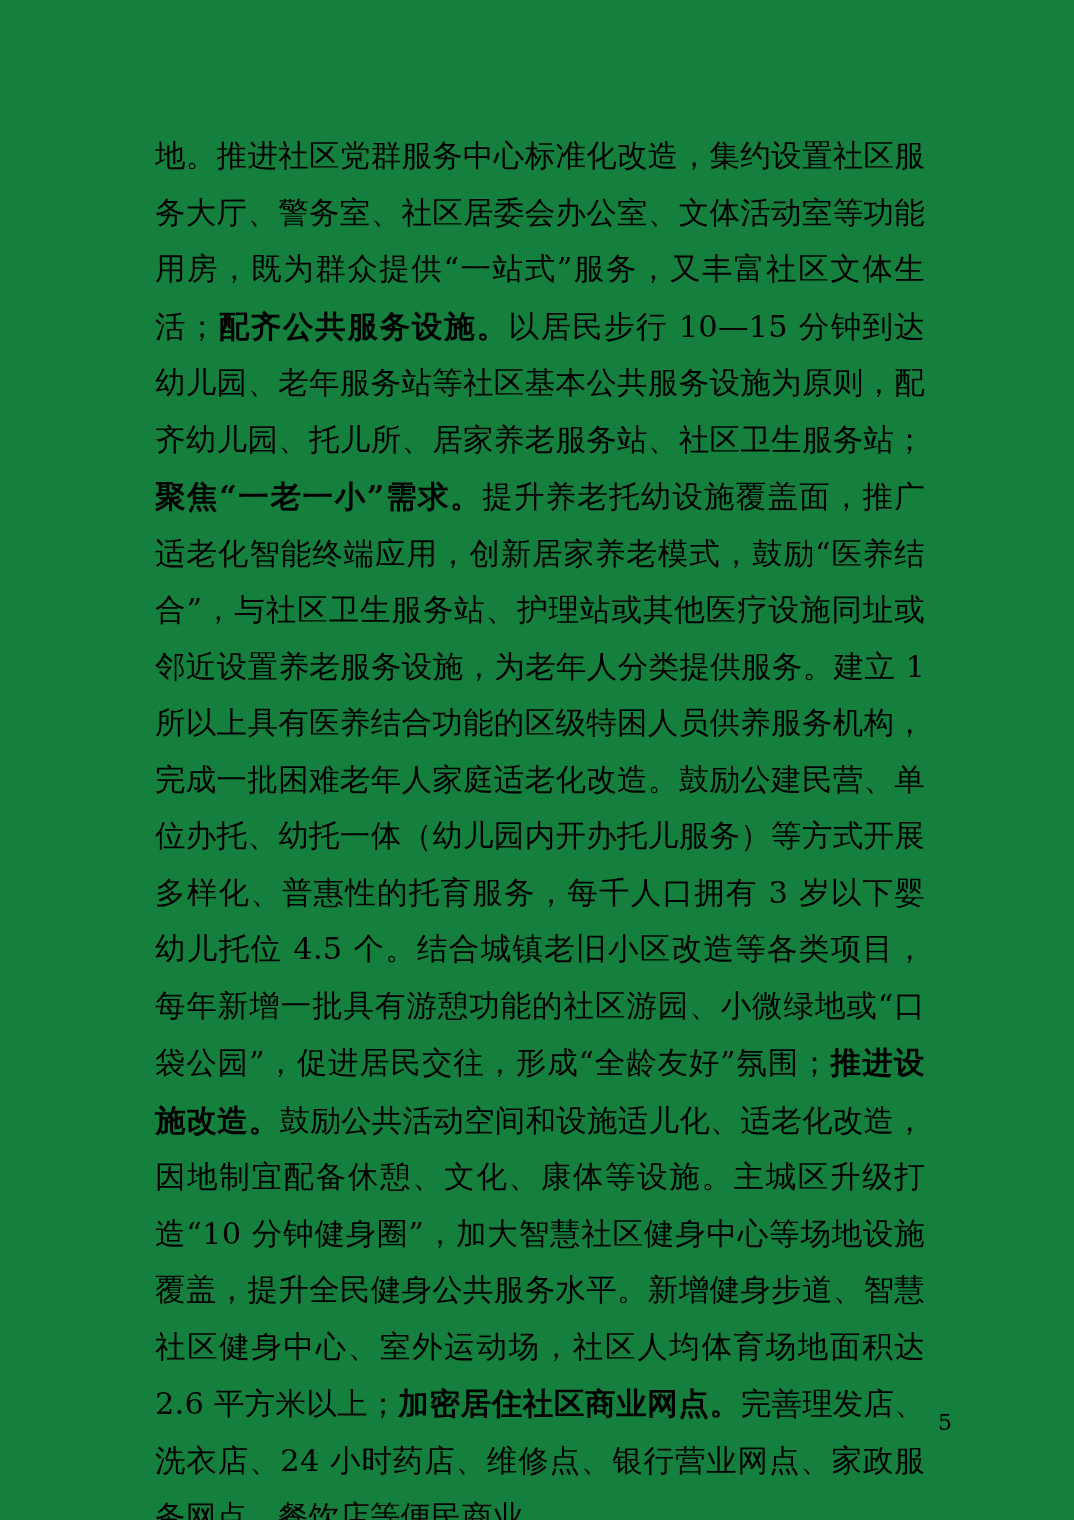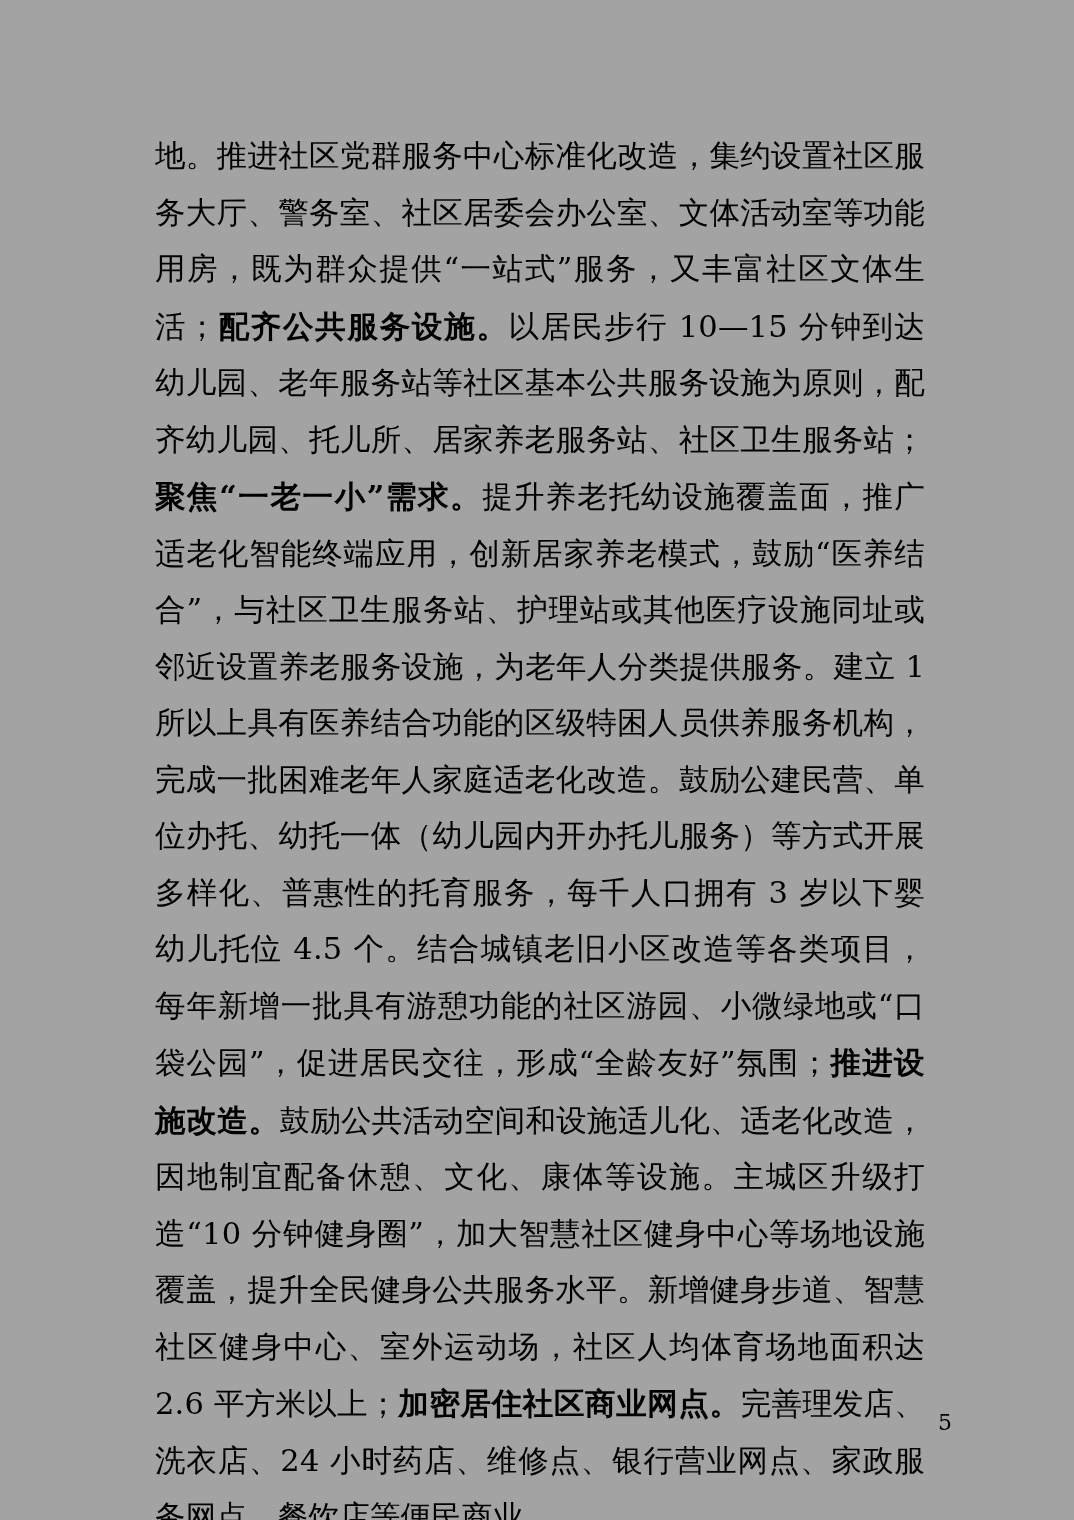--- a/index.html
+++ b/index.html
@@ -4,21 +4,21 @@
 <style>
   html, body {
     margin: 0;
     padding: 0;
     background: #ffffff;
   }
   .page {
     position: relative;
     width: 1074px;
     height: 1520px;
-    background: #a3a3a3;
+    background: #15803d;
     margin: 0 auto;
     overflow: hidden;
   }
   .body-text {
     position: absolute;
     left: 155px;
     top: 128px;
     width: 770px;
     font-family: "DejaVu Serif", "Liberation Serif", serif;
     font-size: 30.5px;

